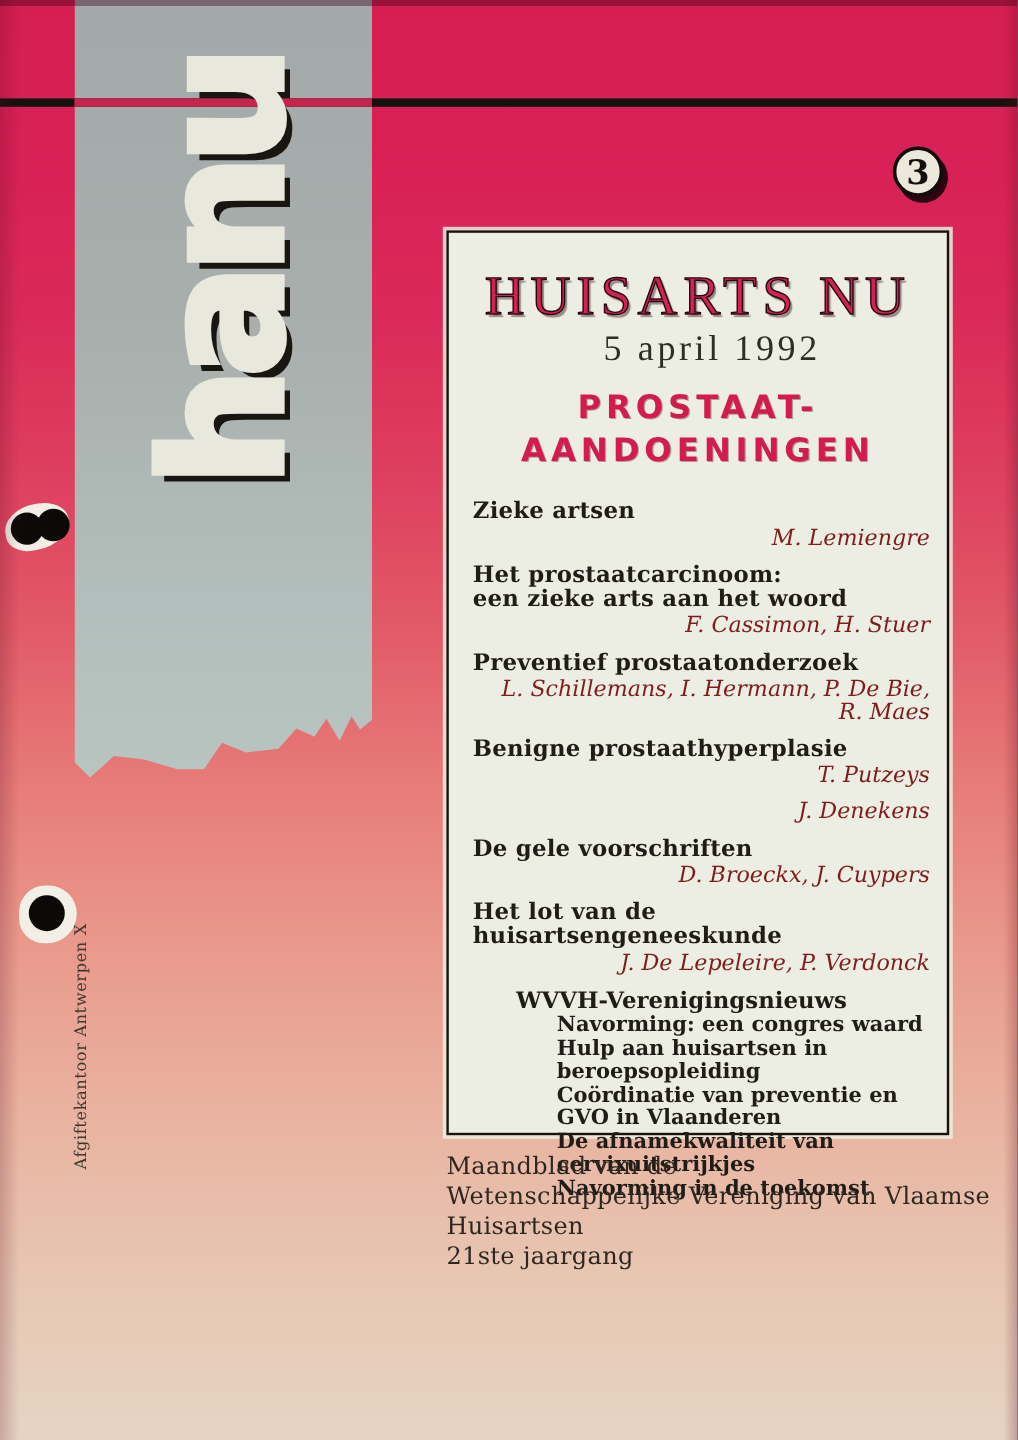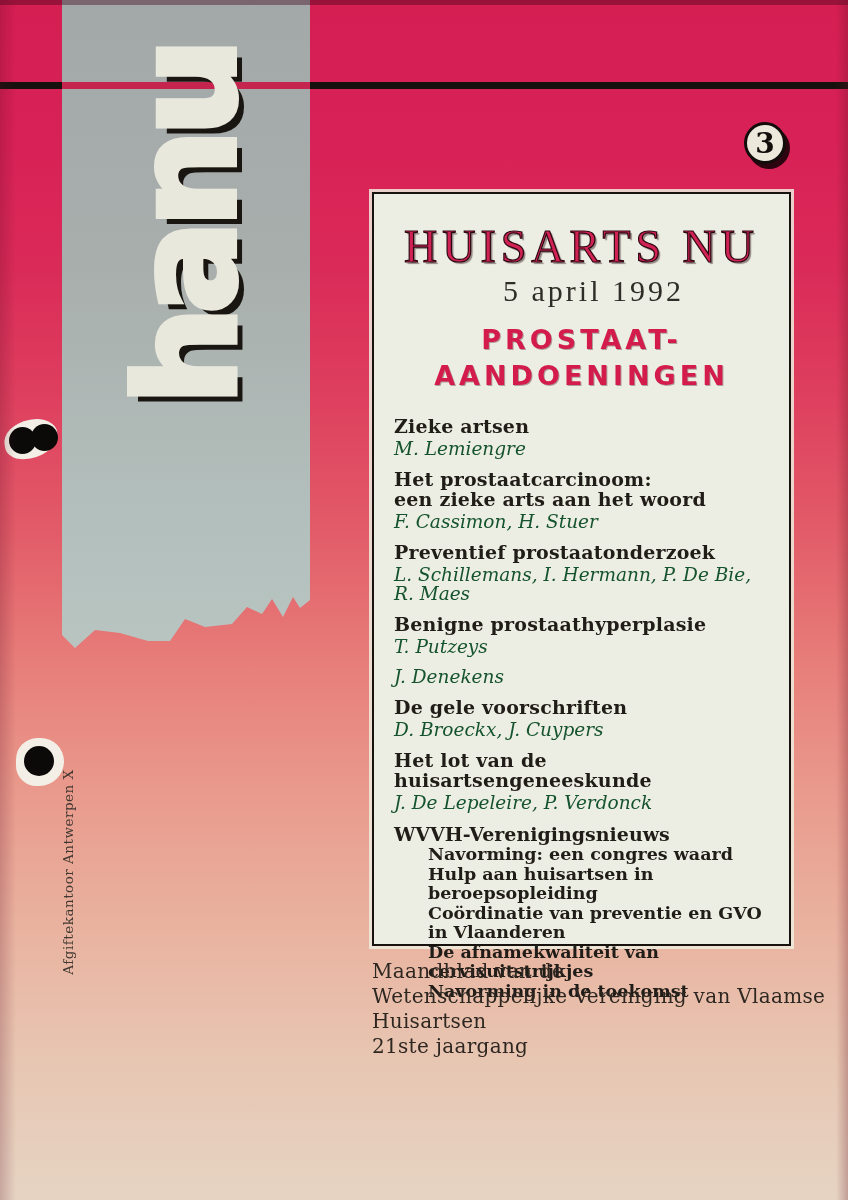--- a/index.html
+++ b/index.html
@@ -41,22 +41,22 @@
     font-family:"Liberation Serif",serif;font-size:30px;letter-spacing:3px;color:#2f2d28;margin-left:24px;}
   .theme{position:absolute;top:128px;left:0;right:0;text-align:center;
     font-family:"DejaVu Sans","Liberation Sans",sans-serif;font-weight:bold;
     font-size:27px;letter-spacing:4px;color:#d31c4c;line-height:36px;
     text-shadow:1px 1px 0 rgba(60,5,20,0.35);}
   .toc{position:absolute;top:222px;left:20px;right:14px;}
   .toc-entry{margin-bottom:11px;}
   .toc-title{font-weight:bold;font-size:19px;line-height:20px;color:#201c17;
     letter-spacing:0.2px;white-space:pre-line;}
   .toc-authors{font-style:italic;font-size:18.5px;line-height:19px;margin-top:3px;
-    color:#14532d;}
-  .news{margin-top:6px;}
+    text-align:right;color:#7f1d1d;}
+  .news{margin-top:6px;margin-left:36px;}
   .news-title{font-weight:bold;font-size:19px;line-height:22px;color:#201c17;}
   .news-items{margin:0;padding:0 0 0 34px;list-style:none;}
   .news-items li{font-weight:bold;font-size:17.5px;line-height:19.5px;color:#201c17;}
   
   .imprint{position:absolute;left:372px;top:959px;z-index:5;
     font-size:20px;line-height:25px;color:#2e2721;letter-spacing:0.3px;}
   
   .spine{position:absolute;left:-37px;top:863px;width:210px;height:18px;z-index:6;
     transform:rotate(-90deg);display:flex;align-items:center;justify-content:center;
     font-size:13.5px;color:#403830;letter-spacing:0.5px;white-space:nowrap;}

